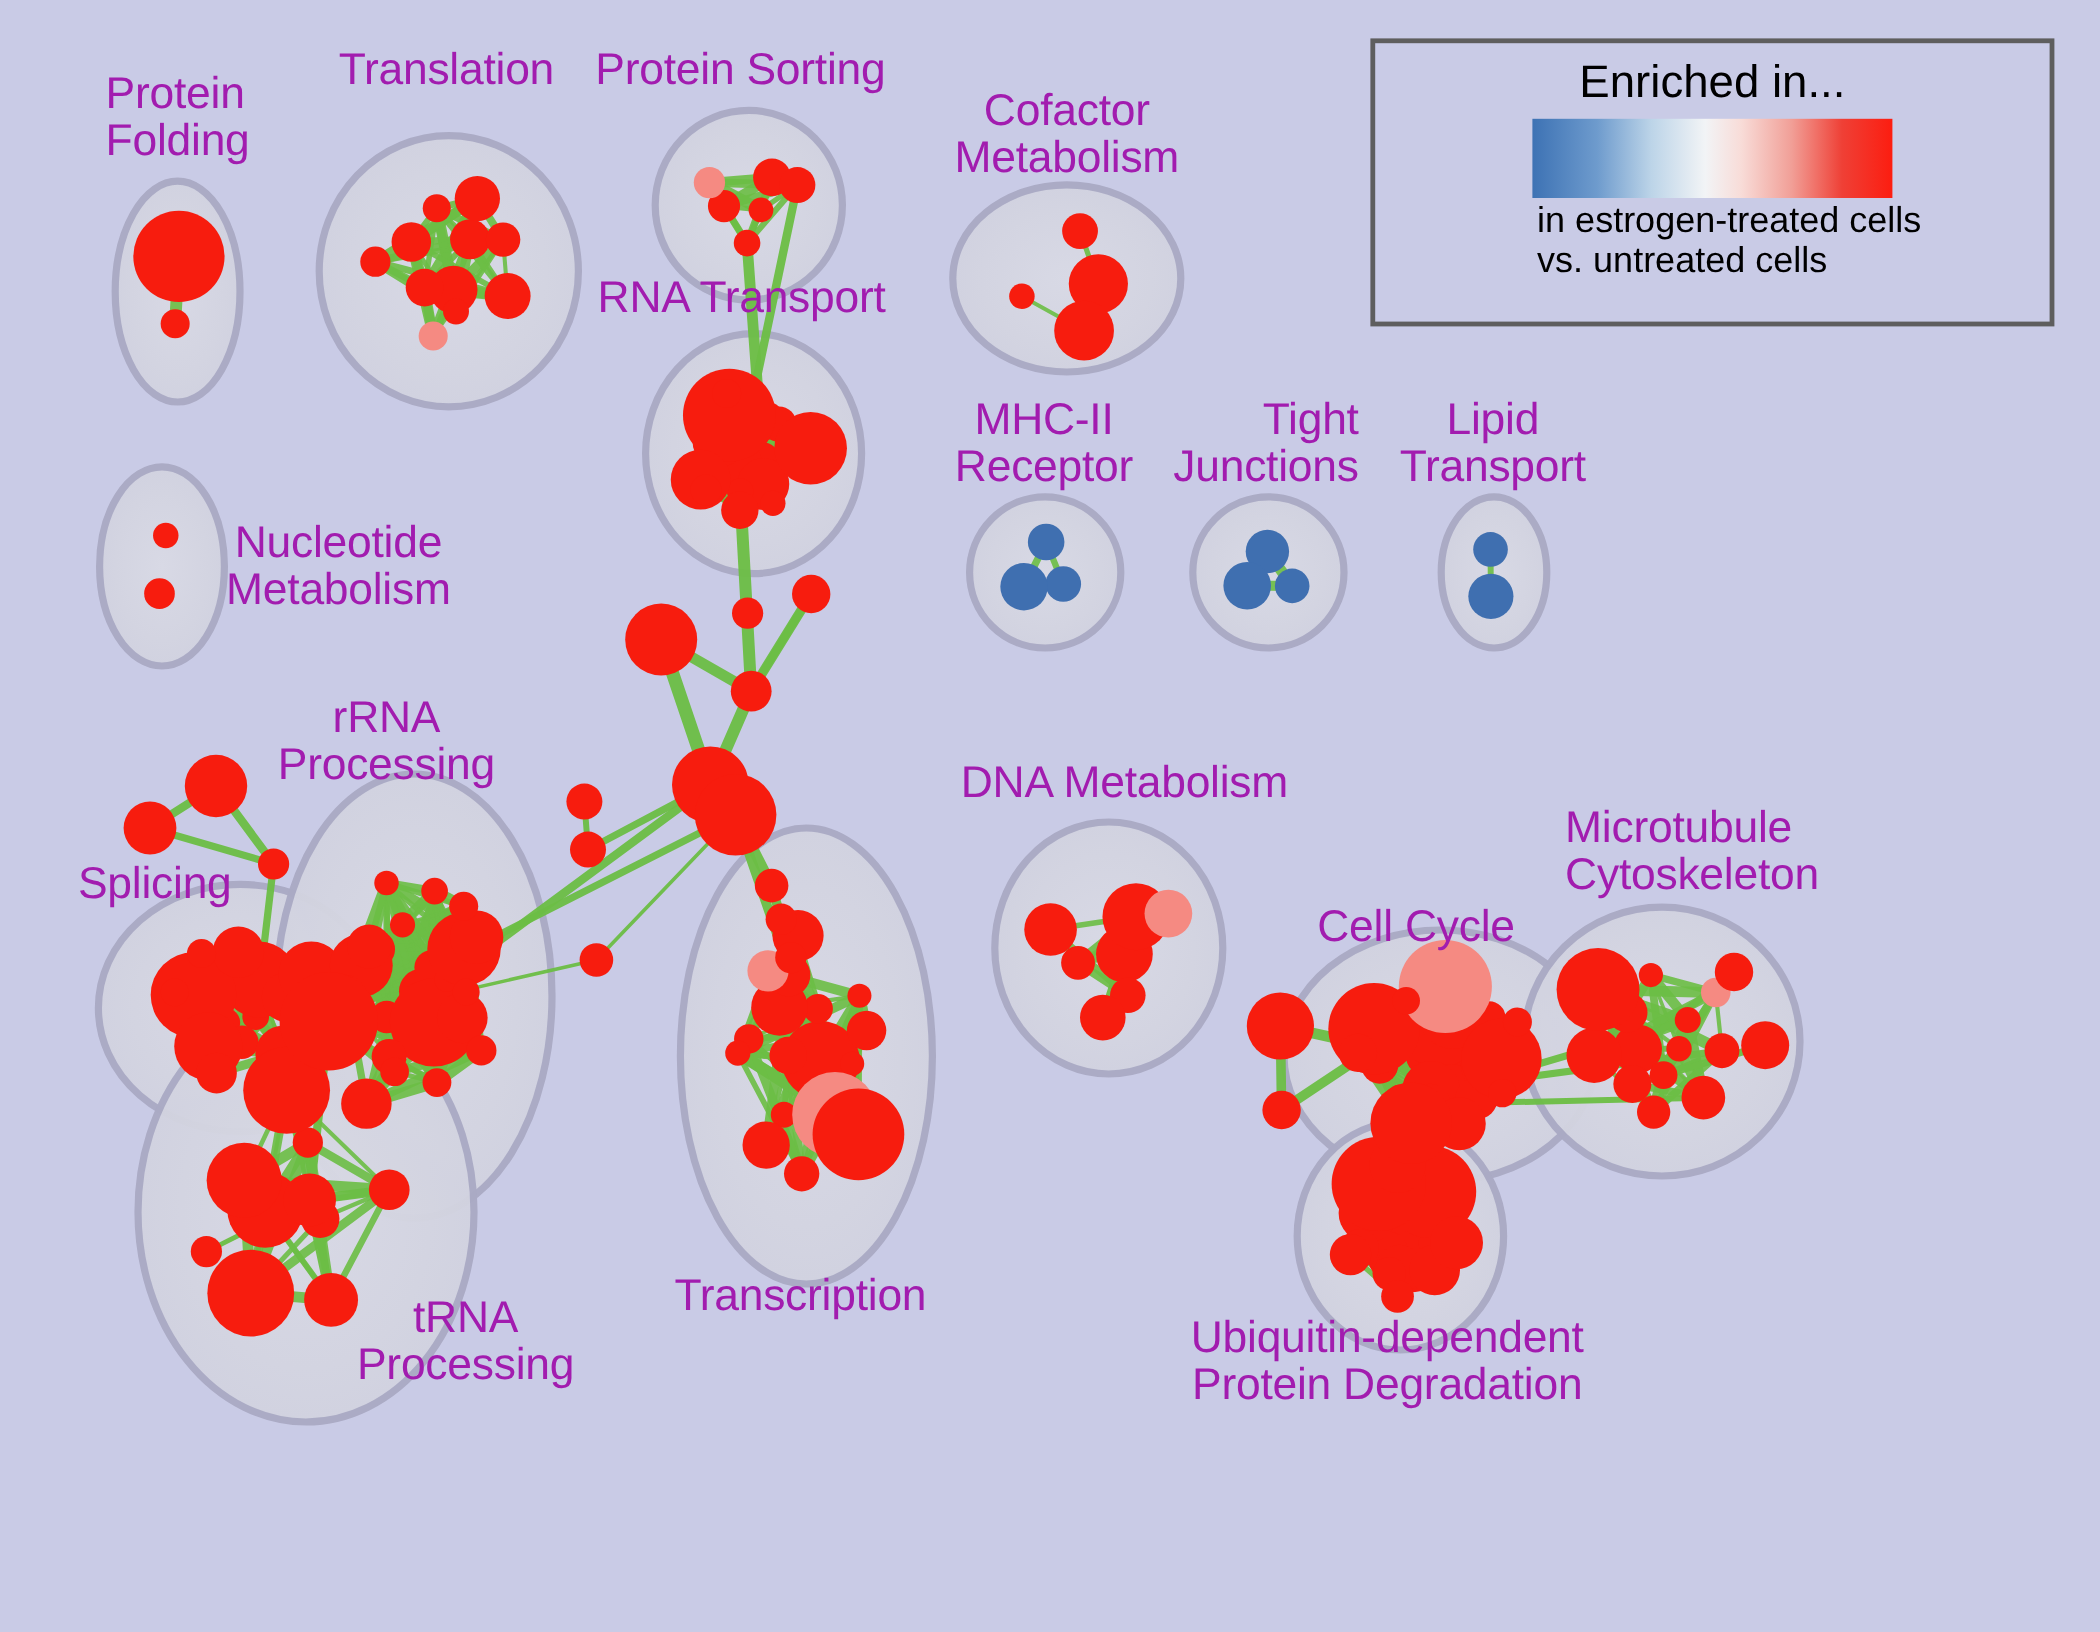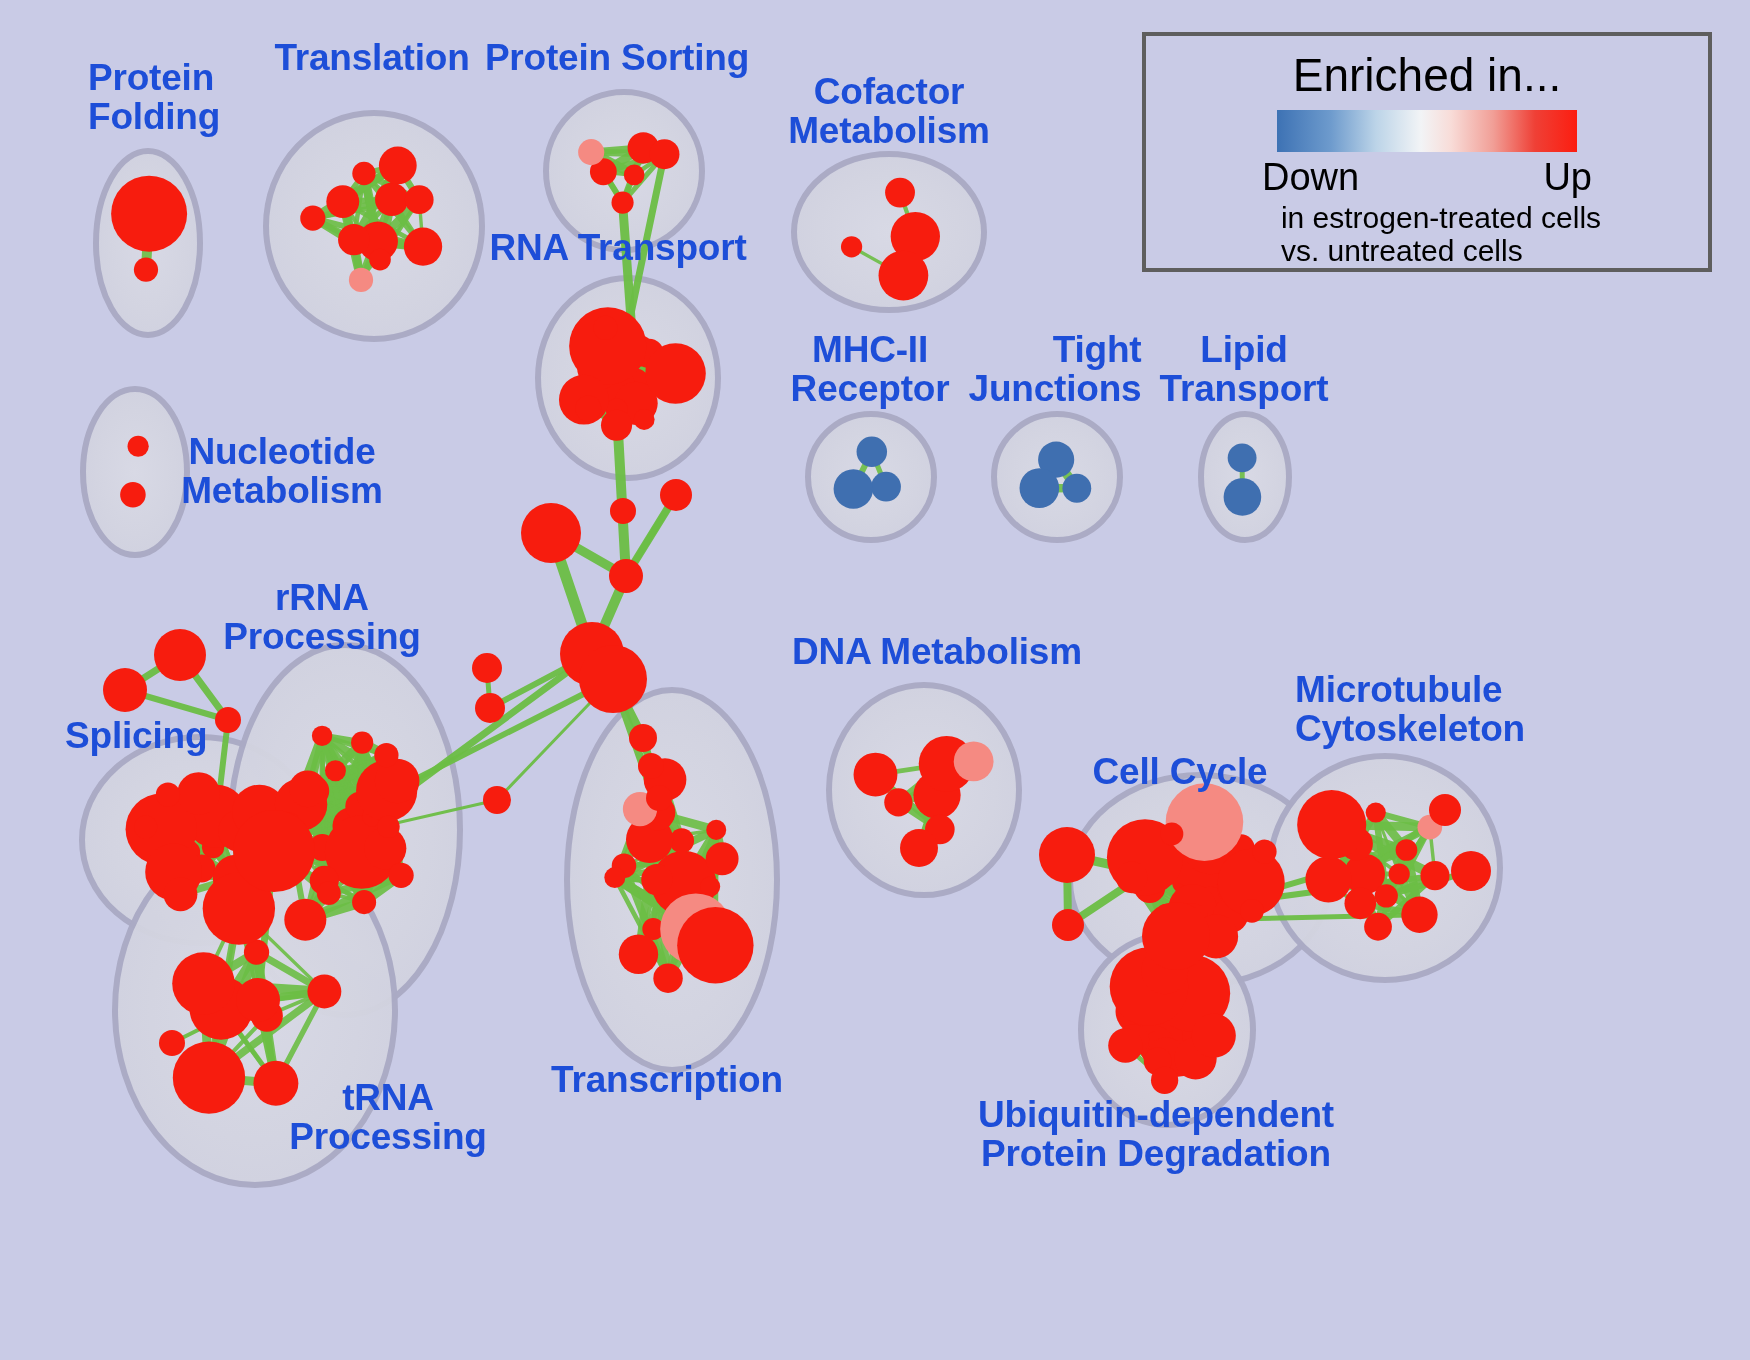--- a/index.html
+++ b/index.html
@@ -1,26 +1,26 @@
 <!DOCTYPE html>
 <html><head>
 <meta charset="utf-8">
 <style>
   html,body{margin:0;padding:0;background:#ffffff;}
   #stage{position:relative;width:1750px;height:1360px;overflow:hidden;
          font-family:"Liberation Sans","DejaVu Sans",sans-serif;}
   #bg{position:absolute;inset:0;background:#c9cbe6;}
   svg#net{position:absolute;left:0;top:0;width:1750px;height:1360px;}
-  .lbl{position:absolute;color:#1d4ed8;font-weight:700;white-space:pre;line-height:1.06;
+  .lbl{position:absolute;color:#a21caf;font-weight:400;white-space:pre;line-height:1.06;
        font-size:37px;letter-spacing:-0.2px;}
   .lbl.ctr{text-align:center;transform:translateX(-50%);}
   #legend{position:absolute;left:1142px;top:32px;width:570px;height:240px;
           background:#c9cbe6;border:4px solid #5e5e5e;box-sizing:border-box;
           display:flex;flex-direction:column;align-items:center;padding-top:12px;}
-  #legend .ttl{font-size:46px;color:#000;}
+  #legend .ttl{font-size:38px;color:#000;}
   #rampwrap{width:300px;height:66px;margin-top:8px;
             background:linear-gradient(90deg,#3d72b4 0%,#6e9bcd 18%,#bcd4e8 33%,#f2f4f6 48%,
                        #f8dcd8 58%,#f19f97 72%,#ef4036 86%,#fc1d10 100%);}
   #updown{width:330px;display:flex;justify-content:space-between;margin-top:4px;font-size:38px;}
   #sub{font-size:30px;text-align:left;line-height:1.12;margin-top:2px;margin-left:28px;}
 </style>
 </head>
 <body>
 
 <div id="stage">
@@ -1049,22 +1049,18 @@
       <div class="lbl ctr" style="left: 1180px; top: 752px; text-align: center;">Cell Cycle</div>
       <div class="lbl ctr" style="left: 1410px; top: 670px; text-align: left;">Microtubule
 Cytoskeleton</div>
       <div class="lbl ctr" style="left: 1156px; top: 1095px; text-align: center;">Ubiquitin-dependent
 Protein Degradation</div>
     </div>
 
   <div id="legend">
     <div class="ttl">Enriched in...</div>
     <div id="rampwrap"></div>
-    <div id="updown">
-      <span>Down</span>
-      <span>Up</span>
-    </div>
     <div id="sub">
       <div>in estrogen-treated cells</div>
       <div>vs. untreated cells</div>
     </div>
   </div>
 </div>
 
 </body></html>

